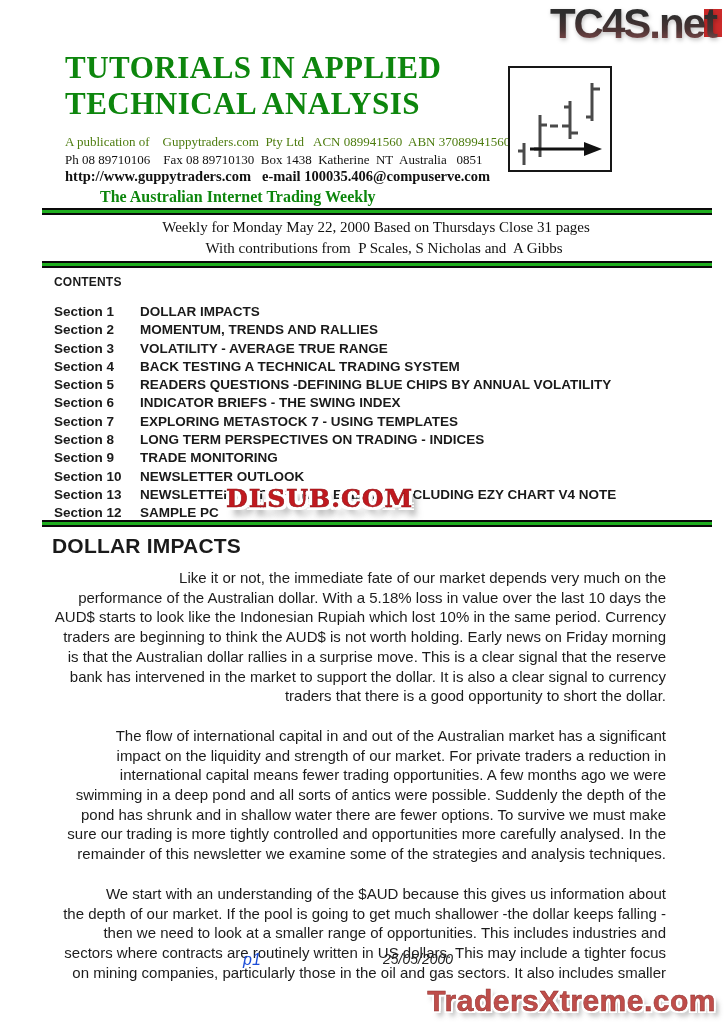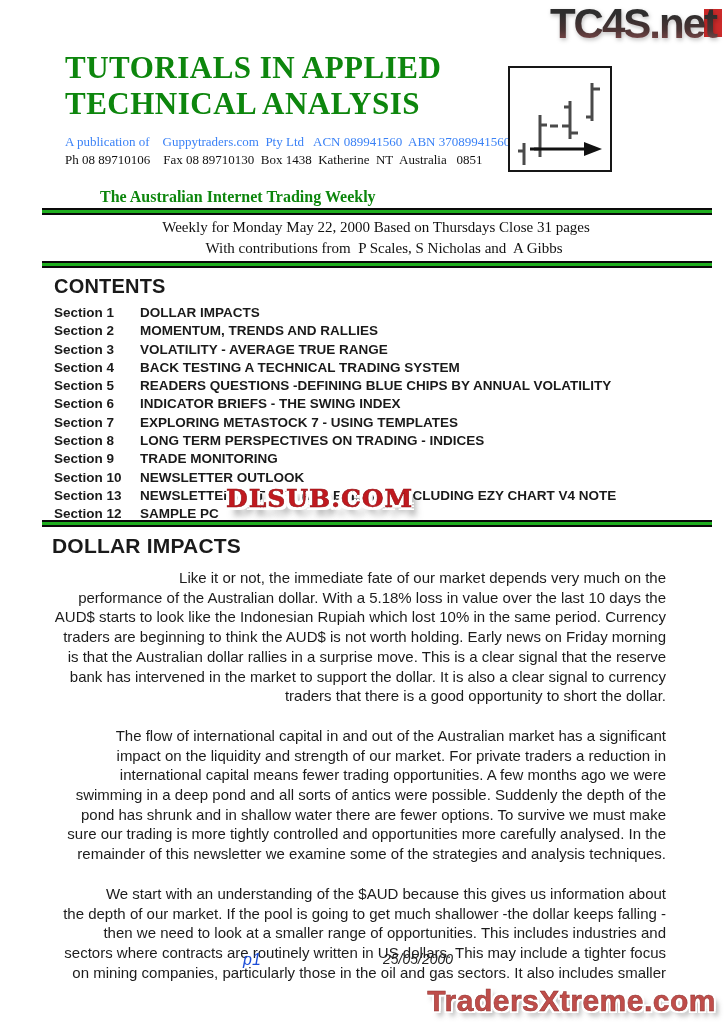--- a/index.html
+++ b/index.html
@@ -18,21 +18,21 @@
     -webkit-background-clip:text;background-clip:text;color:transparent;
     filter:drop-shadow(1px 2px 2px rgba(0,0,0,0.25));
     padding-right:6px;
   }
   
   .mast-title{
     position:absolute;left:65px;top:50px;width:470px;
     font-family:"Liberation Serif",serif;font-weight:bold;
     font-size:31px;line-height:36px;color:#0d860d;letter-spacing:0.5px;
   }
-  .pub-line{position:absolute;left:65px;top:134px;font-family:"Liberation Serif",serif;font-size:13px;color:#3b82f6;white-space:nowrap;}
+  .pub-line{position:absolute;left:65px;top:134px;font-family:"Liberation Serif",serif;font-size:13px;color:#4d7c0f;white-space:nowrap;}
   .contact-line{position:absolute;left:65px;top:152px;font-family:"Liberation Serif",serif;font-size:13px;color:#111;white-space:nowrap;}
   .web-line{position:absolute;left:65px;top:168px;font-family:"Liberation Serif",serif;font-size:14.5px;font-weight:bold;color:#111;white-space:nowrap;}
   .logo-box{
     position:absolute;left:508px;top:66px;width:100px;height:102px;
     border:2px solid #161616;background:#fff;
   }
   .tagline{
     position:absolute;left:100px;top:188px;
     font-family:"Liberation Serif",serif;font-weight:bold;font-size:16px;color:#0d860d;white-space:nowrap;
   }
@@ -42,21 +42,21 @@
   }
   .rule1{top:208px;}
   .rule2{top:261px;}
   .rule3{top:520px;}
   .issue-line{position:absolute;left:0;top:219px;width:724px;text-align:center;padding-left:28px;box-sizing:border-box;
     font-family:"Liberation Serif",serif;font-size:15px;color:#111;}
   .contrib-line{position:absolute;left:0;top:240px;width:724px;text-align:center;padding-left:44px;box-sizing:border-box;
     font-family:"Liberation Serif",serif;font-size:15px;color:#111;}
   
   .toc{position:absolute;left:54px;top:275px;width:650px;}
-  .toc-heading{font-size:20px;font-weight:bold;letter-spacing:0.2px;margin-bottom:6px;}
+  .toc-heading{font-size:12px;font-weight:bold;letter-spacing:0.2px;margin-bottom:14px;}
   .toc-row{display:flex;line-height:18.3px;font-size:13.5px;font-weight:bold;white-space:nowrap;}
   .toc-label{width:86px;flex:0 0 86px;}
   
   .article{position:absolute;left:52px;top:534px;width:614px;}
   .article-heading{font-size:21px;font-weight:bold;letter-spacing:0.2px;margin:0 0 10px 0;}
   .article p{
     margin:0 0 20px 0;font-size:15px;line-height:19.7px;color:#1c1c1c;
     text-indent:40px;text-align:right;
   }
   
@@ -93,20 +93,21 @@
     <span class="tc4s-text">TC4S.net</span>
   </div>
 
   <div class="mast-title">
     <div>TUTORIALS IN APPLIED</div>
     <div>TECHNICAL ANALYSIS</div>
   </div>
 
   <div class="pub-line">A publication of&nbsp;&nbsp;&nbsp; Guppytraders.com&nbsp; Pty Ltd&nbsp;&nbsp; ACN 089941560&nbsp; ABN 37089941560</div>
   <div class="contact-line">Ph 08 89710106&nbsp;&nbsp;&nbsp; Fax 08 89710130&nbsp; Box 1438&nbsp; Katherine&nbsp; NT&nbsp; Australia&nbsp;&nbsp; 0851</div>
+  <div class="web-line">http://www.guppytraders.com&nbsp;&nbsp; e-mail 100035.406@compuserve.com</div>
 
   <div class="logo-box">
     <svg width="100" height="102" viewBox="0 0 100 100">
       <g stroke="#4a4a4a" stroke-width="3" fill="none">
         <path d="M14,96 V74"></path>
           <path d="M8,82 H14"></path>
         <path d="M30,88 V46"></path>
           <path d="M24,80 H30"></path>
           <path d="M30,56 H37"></path>
         <path d="M40,57 H48 M52,57 H60"></path>

